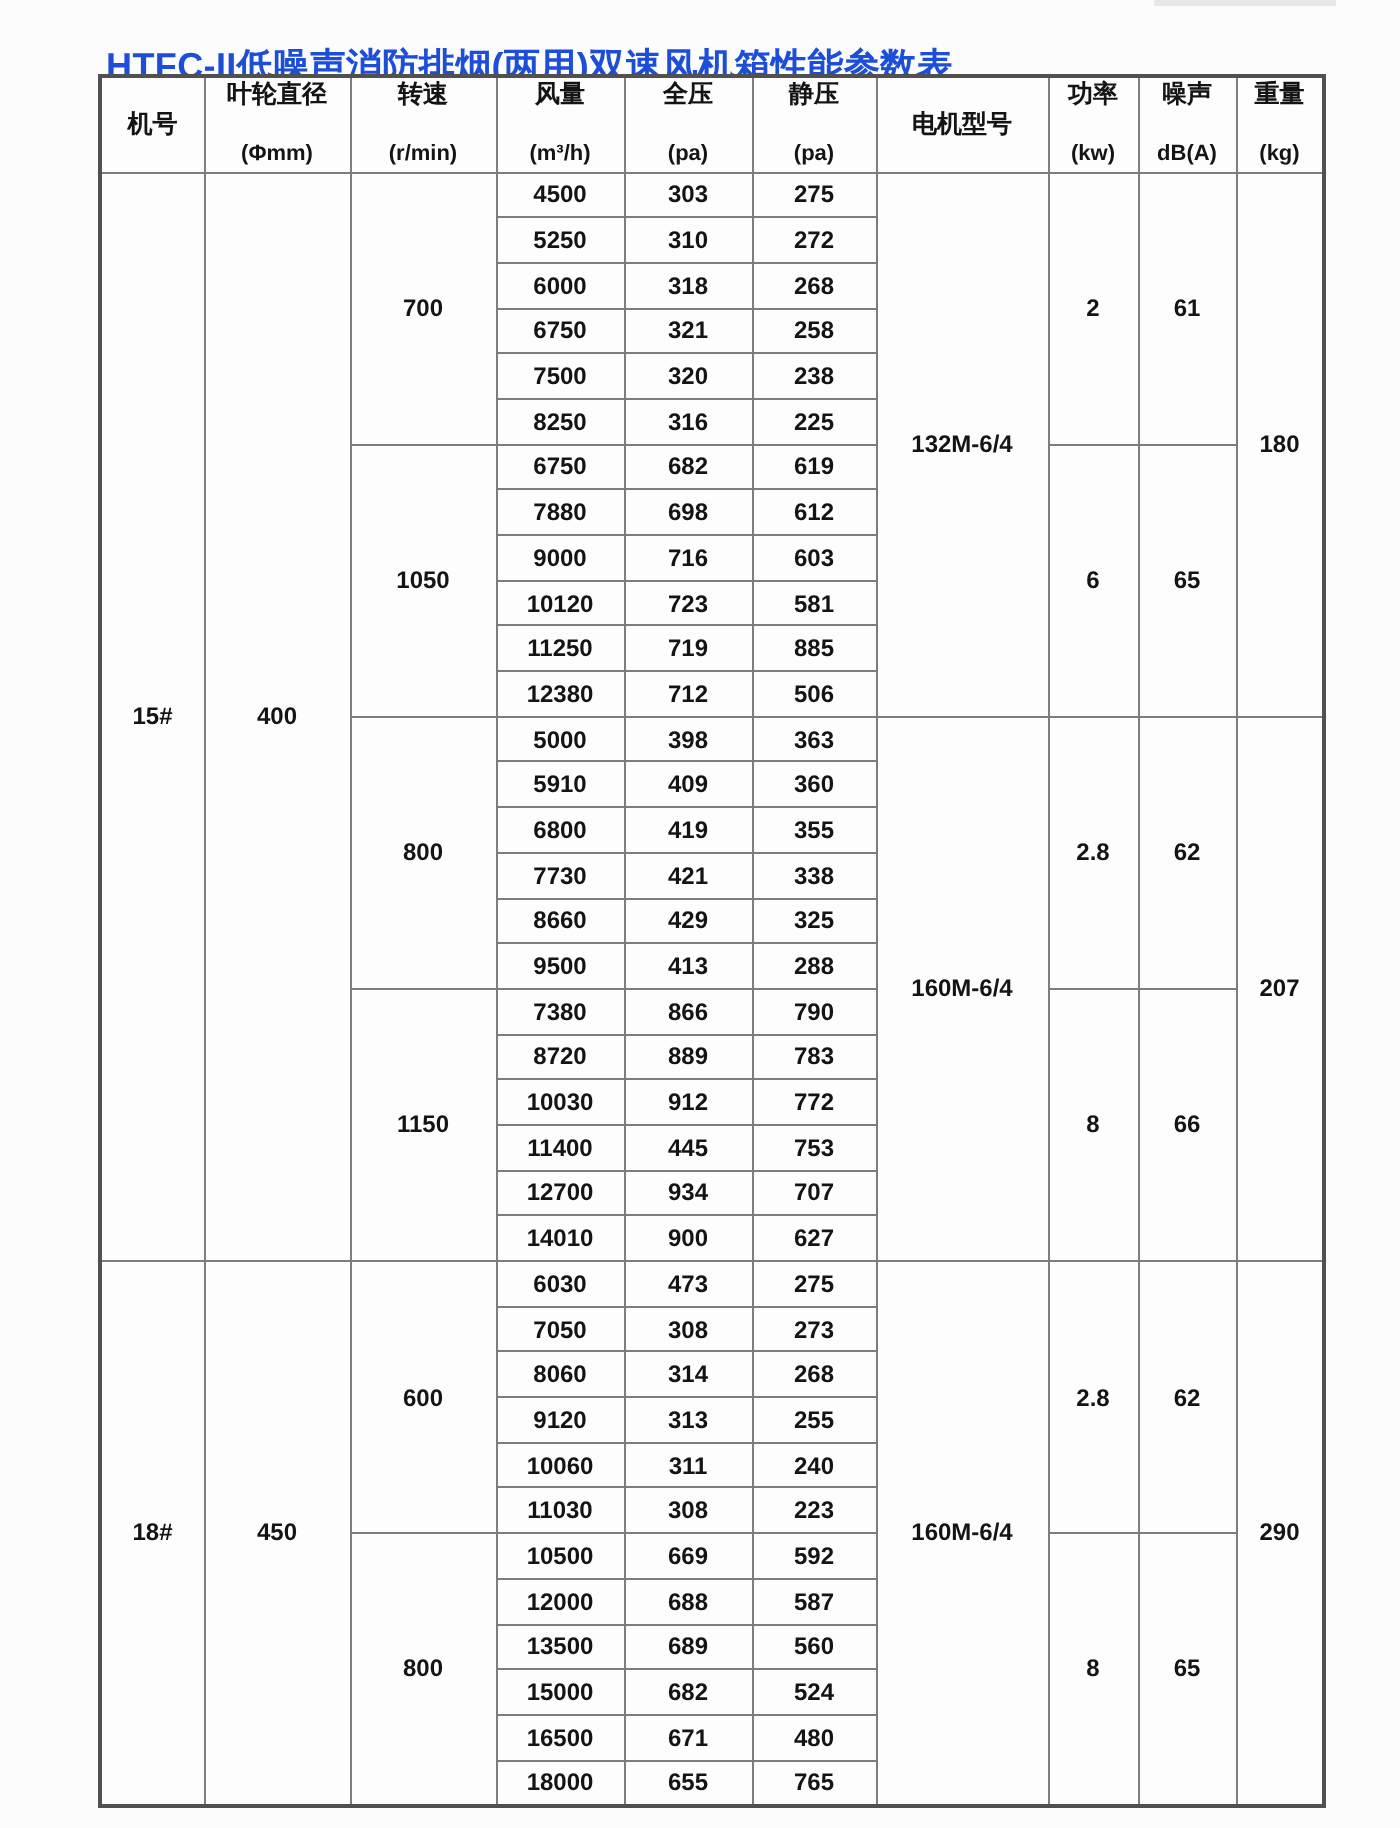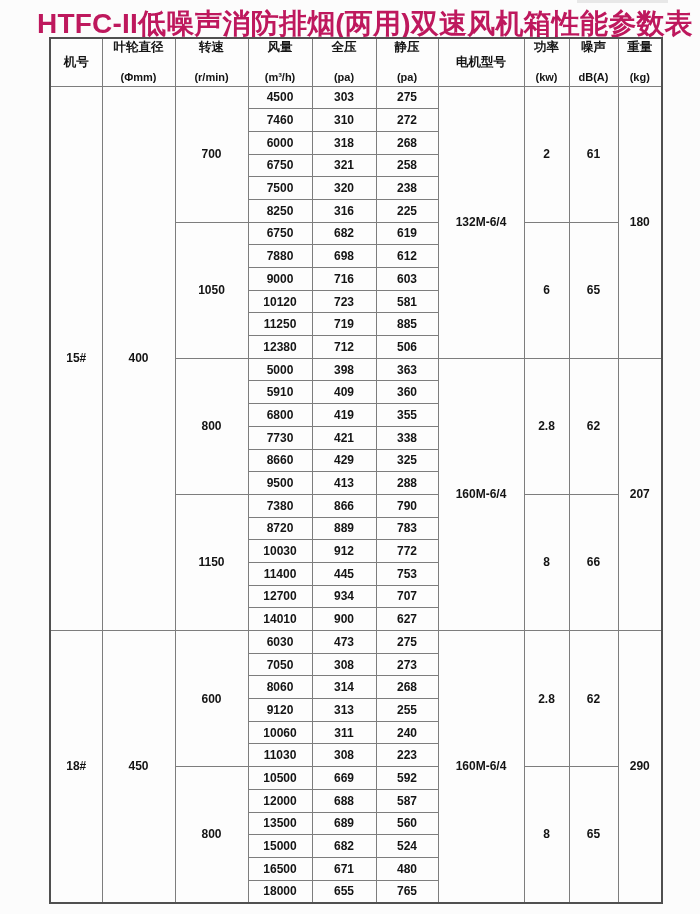--- a/index.html
+++ b/index.html
@@ -8,22 +8,22 @@
     background:#fcfcfc;
     font-family:"Liberation Sans","DejaVu Sans",sans-serif;
     position:relative; overflow:hidden;
     color:#151515;
   }
   .top-fragment {
     position:absolute; left:577px; top:0; width:91px; height:3px;
     background:#e8e8e8;
   }
   .title {
-    position:absolute; left:37px; top:5px; margin:0;
-    font-size:28px; font-weight:bold; color:#be185d;
+    position:absolute; left:37px; top:5px; margin:16px;
+    font-size:18px; font-weight:bold; color:#1d4ed8;
     white-space:nowrap; letter-spacing:0.2px;
   }
   table.spec-table {
     position:absolute; left:49px; top:37px;
     border-collapse:collapse; table-layout:fixed;
     background:#fdfdfd;
     border:2px solid #505050;
   }
   .spec-table th, .spec-table td {
     border:1px solid #7d7d7d;
@@ -108,21 +108,21 @@
         <td rowspan="6">700</td>
         <td>4500</td>
         <td>303</td>
         <td>275</td>
         <td rowspan="12">132M-6/4</td>
         <td rowspan="6">2</td>
         <td rowspan="6">61</td>
         <td rowspan="12">180</td>
       </tr>
       <tr>
-        <td>7460</td>
+        <td>5250</td>
         <td>310</td>
         <td>272</td>
       </tr>
       <tr>
         <td>6000</td>
         <td>318</td>
         <td>268</td>
       </tr>
       <tr>
         <td>6750</td>

